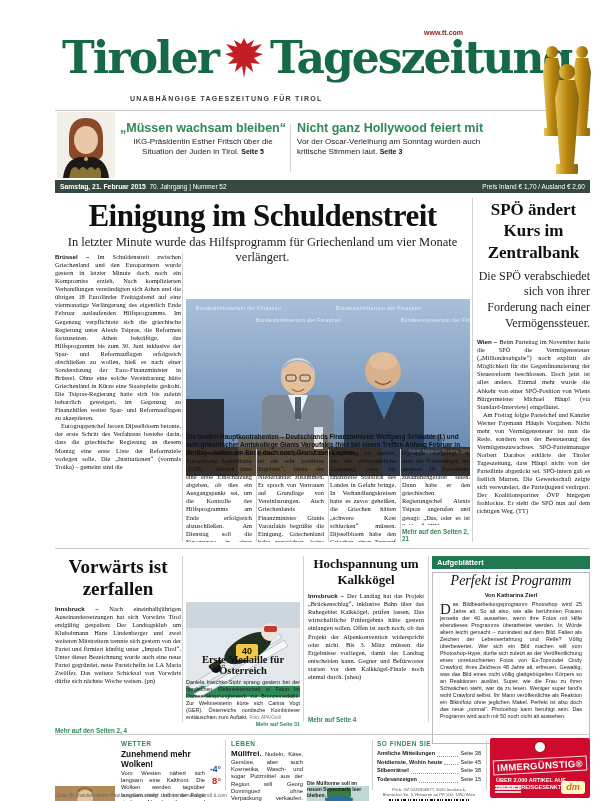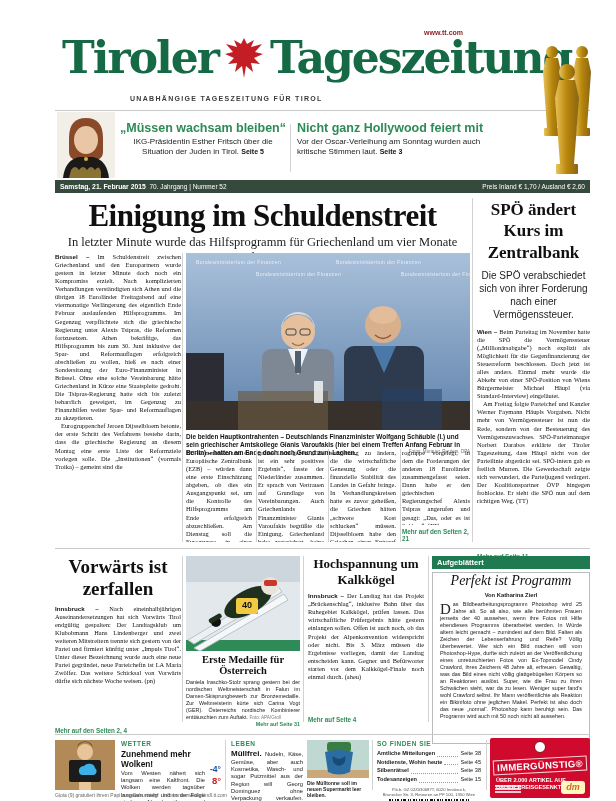--- a/index.html
+++ b/index.html
@@ -37,27 +37,27 @@
   
   .lead-headline { font-family:"Liberation Serif", serif; font-weight:bold; font-size:31px; color:#101010; text-align:center; letter-spacing:-0.5px; }
   .lead-subhead  { font-family:"Liberation Serif", serif; font-size:12.5px; color:#1c1c1c; text-align:center; }
   .body-text {
     font-family:"Liberation Serif", serif; font-size:6.4px; line-height:1.26;
     text-align:justify; hyphens:auto; color:#111; overflow:hidden;
   }
   .body-text p + p { text-indent:6px; }
   .lead-in { font-weight:bold; font-family:"Liberation Sans", sans-serif; font-size:6.2px; }
   .more-link { font-size:6.3px; font-weight:bold; color:#2e8b57; font-family:"Liberation Sans", sans-serif; }
-  .photo-frame { overflow:hidden; background:#7d9cc0; }
+  .photo-frame { overflow:hidden; background:#7d9cc0;margin-top:46px; }
   .photo-overlay-txt { position:absolute; color:rgba(255,255,255,.75); font-size:5px; white-space:nowrap; letter-spacing:.4px; }
   .caption { font-size:6.4px; font-weight:bold; line-height:1.25; color:#111; }
   .credit { font-size:4.6px; font-weight:normal; color:#777; }
 
   .spoe-headline { font-family:"Liberation Serif", serif; font-weight:bold; font-size:17px; line-height:1.25; text-align:center; color:#101010; }
-  .spoe-subhead  { font-family:Liberation Sans, sans-serif; font-size:10px; line-height:1.3; text-align:center; color:#1c1c1c; }
+  .spoe-subhead  { font-family:Liberation Serif, serif; font-size:12px; line-height:1.3; text-align:right; color:#1c1c1c; }
 
   
   .sec-headline { font-family:"Liberation Serif", serif; font-weight:bold; color:#101010; text-align:center; }
   .aufg-bar { background:#1f7a52; color:#fff; font-size:7.5px; font-weight:bold; padding:2px 5px; }
   .aufg-box { border:1px solid #bbb; background:#fff; padding:0 7px; }
   .aufg-title { font-family:"Liberation Serif", serif; font-style:italic; font-size:14px; text-align:center; color:#111; }
   .aufg-byline { font-size:5.8px; font-weight:bold; text-align:center; margin:3px 0 3px; }
   .aufg-body { font-size:5.4px; line-height:1.3; text-align:justify; hyphens:auto; color:#222; }
   .dropcap { float:left; font-family:"Liberation Serif", serif; font-size:15px; line-height:.8; padding:2px 2px 0 0; font-weight:normal; }
 

